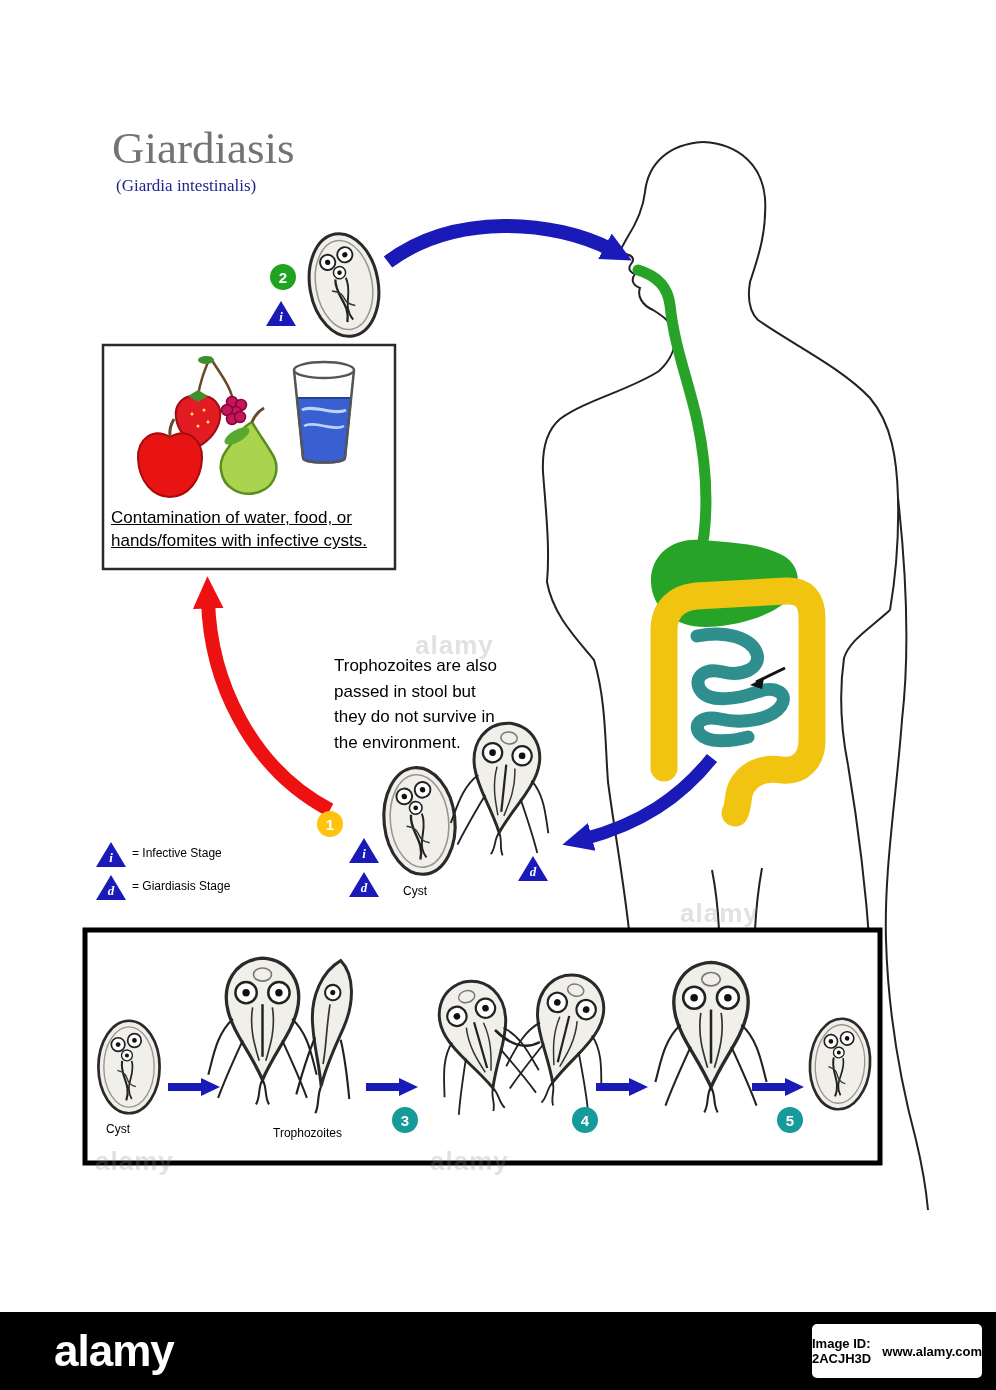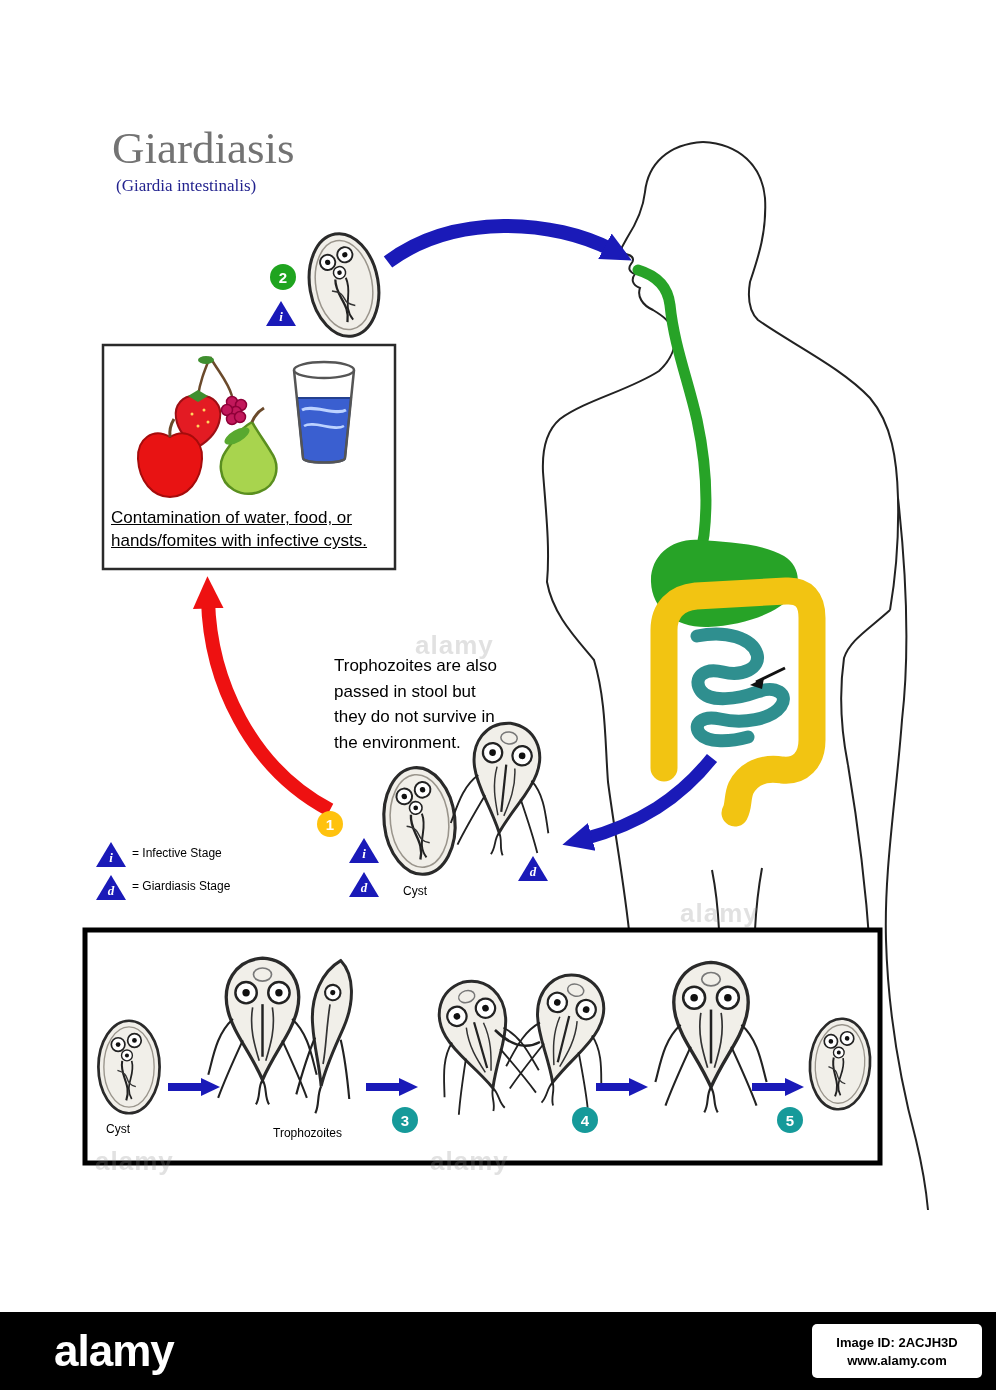--- a/index.html
+++ b/index.html
@@ -18,21 +18,21 @@
   .b-teal{background:#169a9a;}
   .tri{position:absolute;width:30px;height:25px;}
   .tri .shape{position:absolute;left:0;top:0;width:30px;height:25px;background:#1a1ab8;
               clip-path:polygon(50% 0,0 100%,100% 100%);}
   .tri .letter{position:absolute;left:0;right:0;bottom:1px;text-align:center;color:#fff;
                font-family:"Liberation Serif",serif;font-style:italic;font-weight:bold;font-size:13px;}
   .wm{position:absolute;color:#8a8a8a;opacity:.25;font-weight:bold;font-size:26px;letter-spacing:1px;}
   .bottombar{position:absolute;left:0;top:1312px;width:996px;height:78px;background:#000;}
   .brand{position:absolute;left:54px;top:14px;color:#fff;font-weight:bold;font-size:44px;letter-spacing:-1px;}
   .idbox{position:absolute;left:812px;top:12px;width:170px;height:54px;background:#fff;border-radius:5px;
-         display:flex;flex-direction:column;align-items:center;justify-content:center;gap:3px;}
+         display:flex;flex-direction:row;align-items:center;justify-content:center;gap:3px;}
   .idbox .id{font-weight:bold;font-size:13px;}
   .idbox .url{font-size:13px;font-weight:bold;}
 </style>
 </head>
 <body>
 
 <div class="canvas">
 
   <svg class="abs" style="left:0;top:0;" width="996" height="1390" viewBox="0 0 996 1390">
     <defs>

